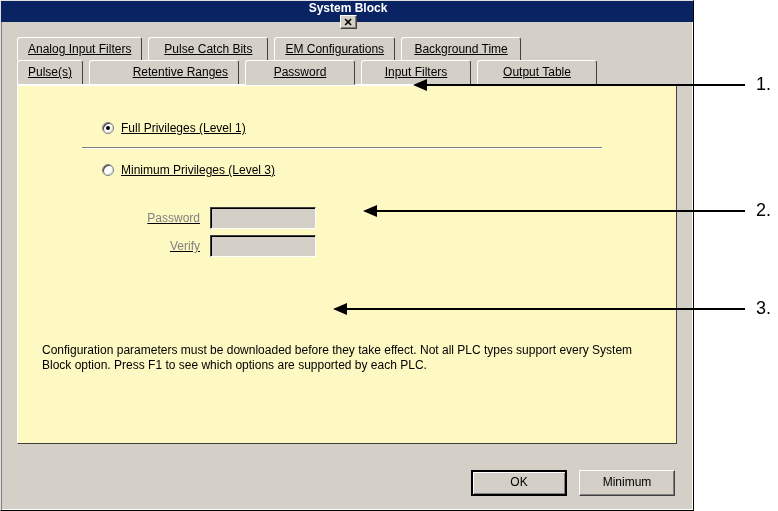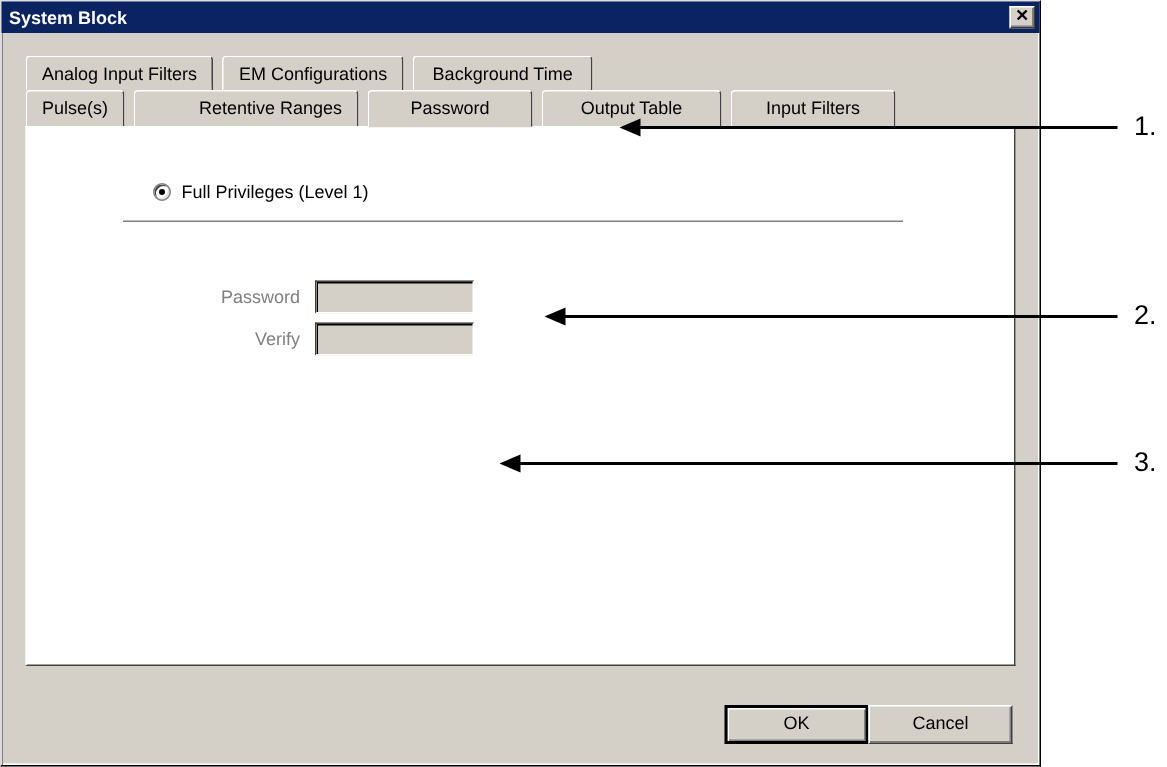--- a/index.html
+++ b/index.html
@@ -27,20 +27,21 @@
     height: 21px;
     background: #0a2463;
     background: linear-gradient(#0a2463,#0a2463);
     color: #fff;
     display: flex;
     align-items: center;
     justify-content: space-between;
     padding: 0 3px 0 5px;
     font-weight: bold;
     font-size: 12px;
+    flex-direction: column;
   }
   .titlebar .title { }
   .close-btn {
     width: 17px; height: 15px;
     background: #d4d0c8;
     border: 1px solid #fff;
     border-right-color: #404040;
     border-bottom-color: #404040;
     box-shadow: 1px 1px 0 #808080 inset;
     box-shadow: -1px -1px 0 #808080 inset;
@@ -49,20 +50,21 @@
     font-weight: bold;
     font-size: 11px;
     text-align: center;
     line-height: 12px;
     cursor: pointer;
   }
   .content {
     padding: 10px 10px 10px 10px;
     position: relative;
     height: calc(100% - 21px);
+    text-decoration: underline;
   }
   .tabrows { margin: 4px 6px 0 6px; }
   .tabrow { display: flex; gap: 6px; margin-bottom: 0px; }
   .tab {
     background: #d4d0c8;
     border: 1px solid #fff;
     border-bottom: none;
     border-right-color: #404040;
     border-top-left-radius: 3px;
     border-top-right-radius: 3px;
@@ -81,21 +83,21 @@
     top: 1px;
     font-weight: normal;
   }
   .tab-panel {
     margin: 0 6px;
     border: 1px solid #808080;
     border-top-color: #fff;
     border-left-color: #fff;
     border-right-color: #404040;
     border-bottom-color: #404040;
-    background: #ffffff;
+    background: #fef9c3;
     height: 360px;
     padding: 30px 24px 12px 24px;
     position: relative;
   }
   .tab-panel::before{
     content:"";
     position:absolute;
     left:0; right:0; top:0;
     height:1px;
     background:#fff;
@@ -135,21 +137,21 @@
   .footer-text {
     position: absolute;
     left: 24px; right: 24px; bottom: 70px;
     font-size: 12px;
     line-height: 15px;
     color: #000;
   }
   .btn-row {
     position: absolute;
     right: 18px; bottom: 14px;
-    display: flex; 
+    display: flex; gap: 12px;
   }
   .btn {
     min-width: 96px;
     height: 26px;
     background: #d4d0c8;
     border: 1px solid #fff;
     border-right-color: #404040;
     border-bottom-color: #404040;
     box-shadow: inset -1px -1px 0 #808080;
     font-size: 12px;
@@ -192,64 +194,70 @@
     <span class="title">System Block</span>
     <div class="close-btn">
       <span>✕</span>
     </div>
   </div>
 
   <div class="content">
     <div class="tabrows">
       <div class="tabrow">
         <div class="tab toprow">Analog Input Filters</div>
+        <div class="tab toprow">Pulse Catch Bits</div>
         <div class="tab toprow">EM Configurations</div>
         <div class="tab toprow">Background Time</div>
       </div>
       <div class="tabrow">
         <div class="tab">Pulse(s)</div>
         <div class="tab" style="min-width:150px;text-align:right">Retentive Ranges</div>
         <div class="tab selected" style="min-width:110px;text-align:center">Password</div>
+        <div class="tab" style="min-width:110px;text-align:center">Input Filters</div>
         <div class="tab" style="min-width:120px;text-align:center">Output Table</div>
-        <div class="tab" style="min-width:110px;text-align:center">Input Filters</div>
       </div>
     </div>
 
     <div class="tab-panel">
 
       <div class="radio-group">
         <div class="radio-row">
           <span class="radio">
               <span class="dot"></span>
             </span>
           <span>Full Privileges (Level 1)</span>
         </div>
       </div>
 
       <div class="sep"></div>
 
       <div class="radio-group">
+        <div class="radio-row">
+          <span class="radio"></span>
+          <span>Minimum Privileges (Level 3)</span>
+        </div>
       </div>
 
       <div style="height:18px"></div>
 
       <div class="field-row">
         <span class="field-label">Password</span>
         <div class="text-input" value=""></div>
       </div>
       <div class="field-row">
         <span class="field-label">Verify</span>
         <div class="text-input" value=""></div>
       </div>
 
+      <div class="footer-text">Configuration parameters must be downloaded before they take effect.  Not all PLC types support every System Block option.  Press F1 to see which options are supported by each PLC.</div>
     </div>
 
     <div class="btn-row">
       <div class="btn default">OK</div>
-      <div class="btn">Cancel</div>
+      <div class="btn">Minimum</div>
     </div>
   </div>
 </div>
 
 <div class="arrow" style="left:415px; top:84px; width:330px;"></div>
 <div class="annot-label" style="left:756px; top:74px;">1.</div>
 
 <div class="arrow" style="left:365px; top:210px; width:380px;"></div>
 <div class="annot-label" style="left:756px; top:200px;">2.</div>
 

